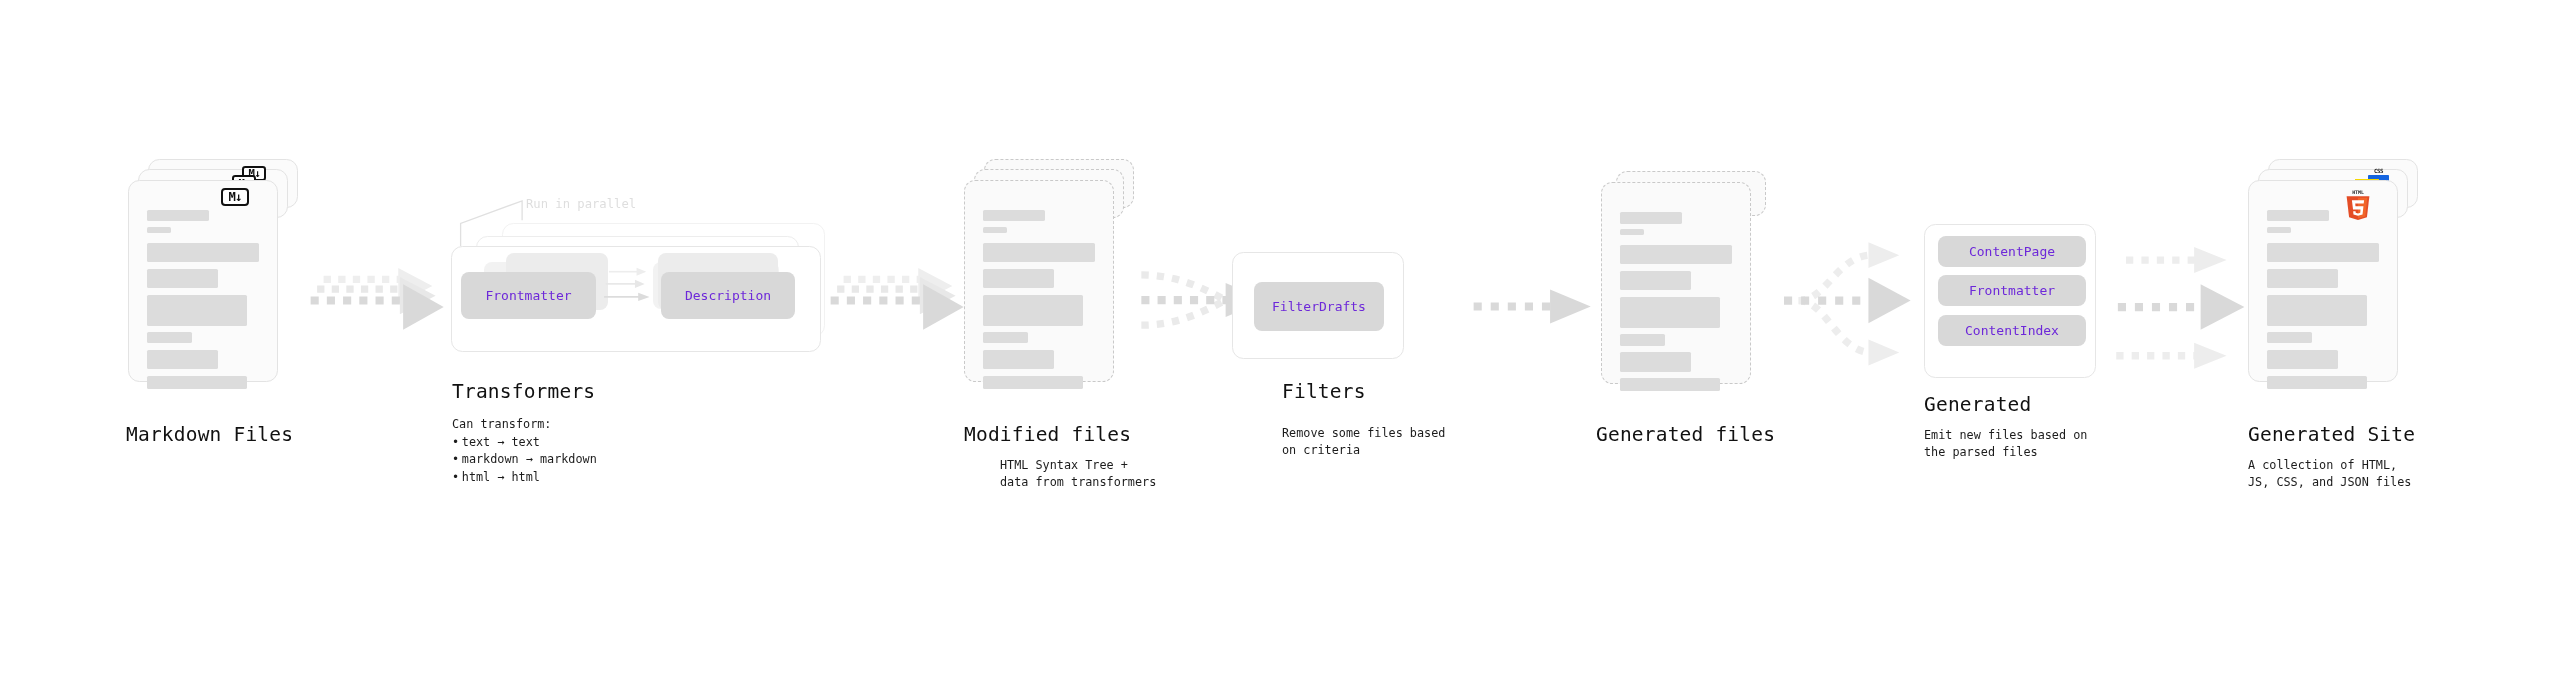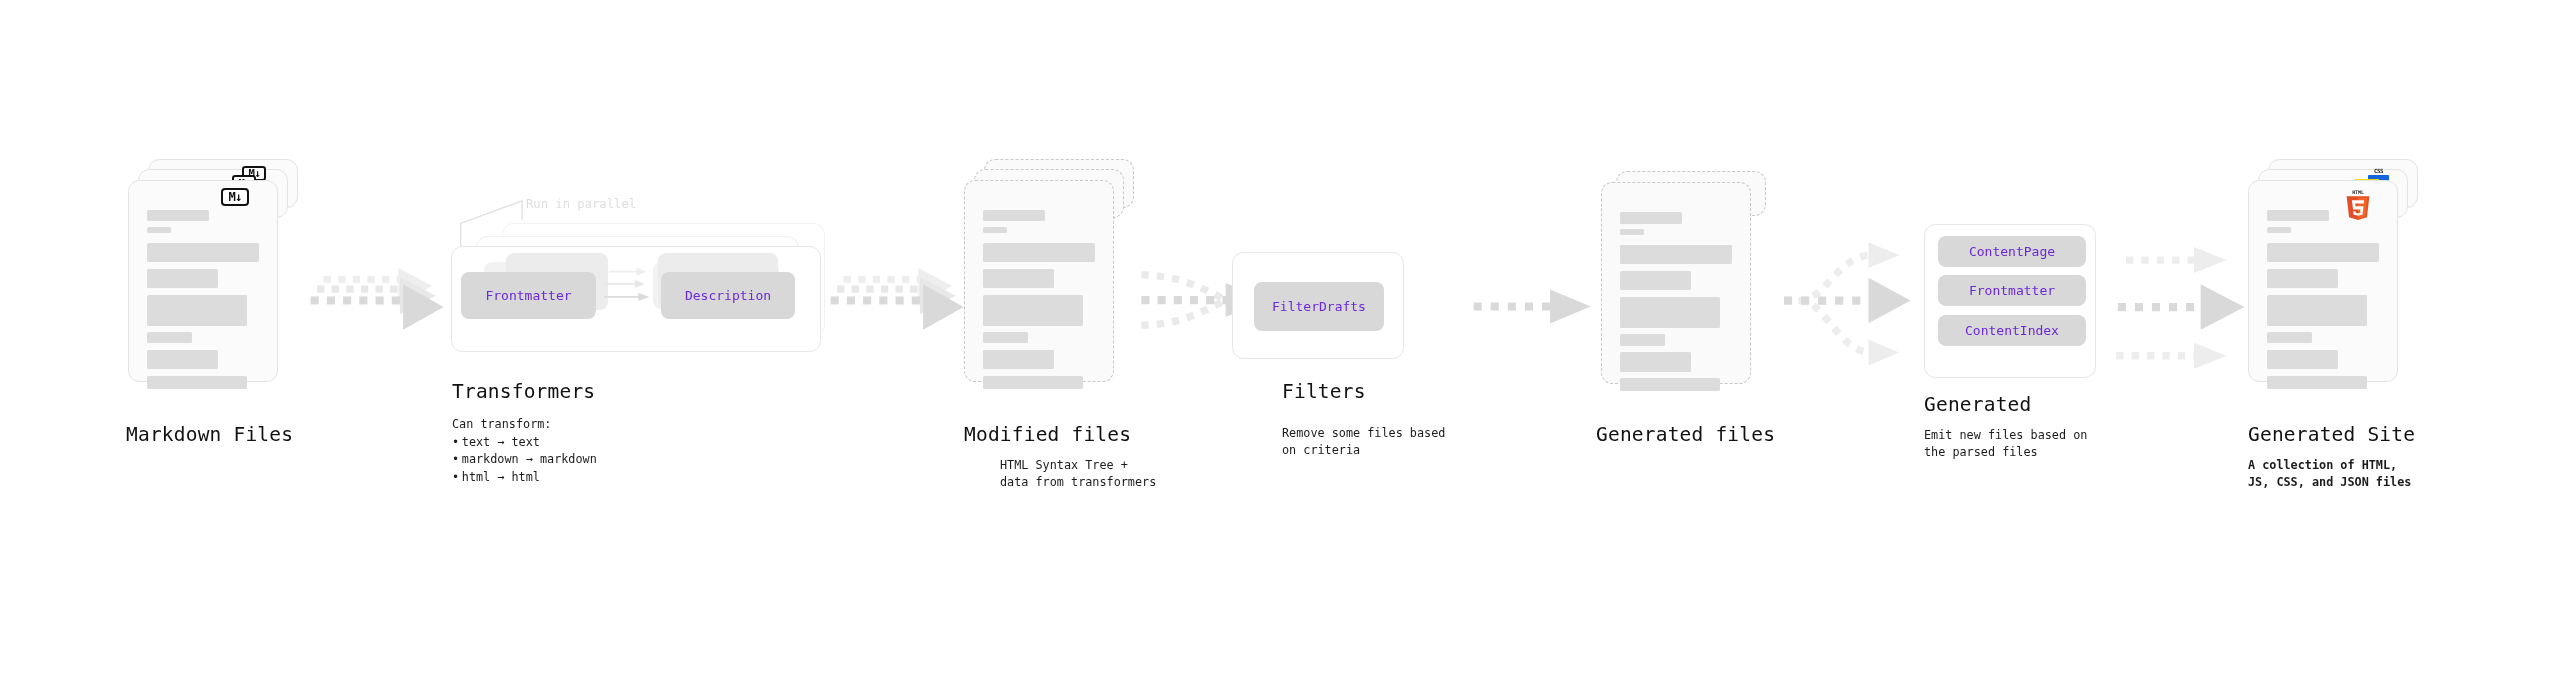--- a/index.html
+++ b/index.html
@@ -332,17 +332,17 @@
         <svg width="28" height="32.5" viewBox="0 0 34 40">
           <text x="17" y="7" font-size="6" font-weight="bold" text-anchor="middle" fill="#222" font-family="'DejaVu Sans Mono',monospace">HTML</text>
           <path d="M3 10 L6 36 L17 39.5 L28 36 L31 10 Z" fill="#e44d26"></path>
           <path d="M17 12 L17 37.6 L26 35 L28.5 12 Z" fill="#f16529"></path>
           <path d="M9.5 15 L24.5 15 L24 19 L13.6 19 L13.9 22.6 L23.7 22.6 L22.6 32.6 L17 34.3 L11.4 32.6 L11.05 28.5 L14 28.5 L14.2 30.6 L17 31.4 L19.8 30.6 L20.1 26.6 L10.9 26.6 Z" fill="#ffffff"></path>
         </svg>
       </div>
     </div>
   </div>
   <div class="node title" style="left:2248px; top:423px;">Generated Site</div>
-  <div class="node subtitle" style="left:2248px; top:457px;font-weight:bold;">A collection of HTML,
+  <div class="node subtitle" style="left:2248px; top:457px;">A collection of HTML,
 JS, CSS, and JSON files</div>
 
 </div>
 
 
 </body></html>

